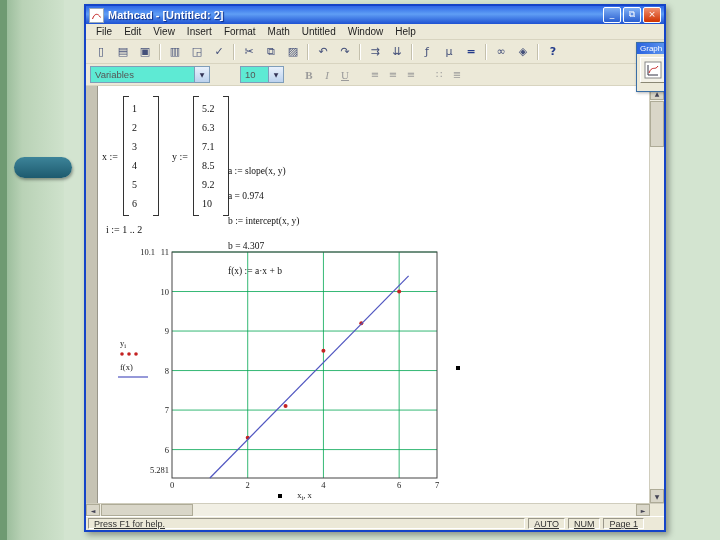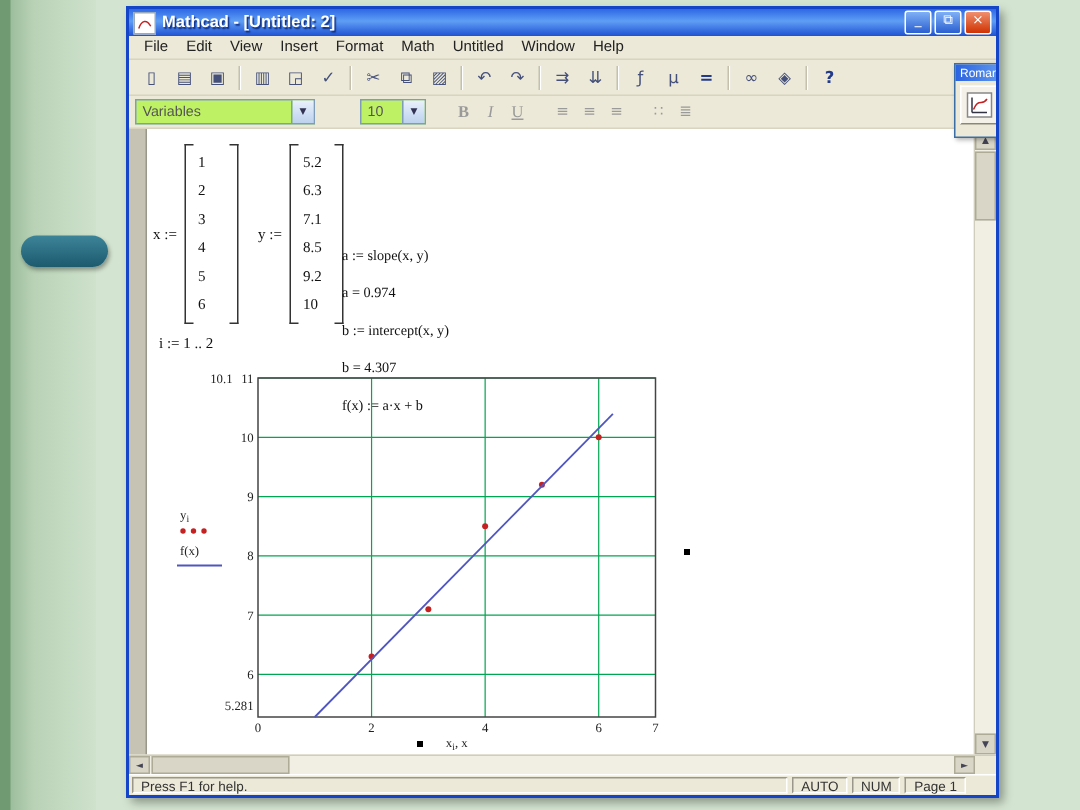--- a/index.html
+++ b/index.html
@@ -33,21 +33,21 @@
   .menu-item{padding:1px 6px;}
 
   .toolbar{position:absolute;left:0;top:34px;width:100%;height:24px;box-sizing:border-box;
     display:flex;align-items:center;padding:1px 4px;border-bottom:1px solid #d8d4c0;}
   .tbtn{width:20px;height:19px;display:flex;align-items:center;justify-content:center;
     font-size:11px;color:#44507a;font-family:"DejaVu Sans",sans-serif;border:1px solid #ece9d8;}
   .tsep{width:1px;height:16px;background:#c4c0ac;border-right:1px solid #fff;margin:0 3px;}
 
   .formatbar{position:absolute;left:0;top:58px;width:100%;height:22px;box-sizing:border-box;
     display:flex;align-items:center;padding:0 4px;border-bottom:1px solid #d8d4c0;}
-  .combo{height:17px;background:#bef264;border:1px solid #7f9db9;display:flex;align-items:center;
+  .combo{height:17px;background:#5eead4;border:1px solid #7f9db9;display:flex;align-items:center;
     font-size:9.5px;color:#555;box-sizing:border-box;}
   .combo .val{padding:0 4px;flex:1;white-space:nowrap;overflow:hidden;}
   .combo .arrow{width:14px;height:100%;background:linear-gradient(#e9f1fc,#bcd2ee);
     border-left:1px solid #7f9db9;display:flex;align-items:center;justify-content:center;
     font-size:6px;color:#335;font-family:"DejaVu Sans",sans-serif;}
   .fmt-btn{width:18px;height:17px;display:flex;align-items:center;justify-content:center;
     color:#9a9a9a;font-family:"Liberation Serif",serif;font-size:11px;}
   .fmt-sym{font-family:"DejaVu Sans",sans-serif;font-size:10px;}
 
   
@@ -72,21 +72,21 @@
   .hscroll{position:absolute;left:0;bottom:14px;width:100%;height:13px;box-sizing:border-box;
     background:#f1efe4;border-top:1px solid #d0cdbd;display:flex;}
   .hscroll .sbtn{height:12px;}
   .htrack{flex:1;position:relative;}
   .hthumb{position:absolute;left:1px;top:0;height:12px;width:92px;box-sizing:border-box;
     background:#d9d6c8;border:1px solid #aeab97;}
   .hcorner{width:14px;height:12px;background:#ece9d8;}
 
   .statusbar{position:absolute;left:0;bottom:0;width:100%;height:14px;box-sizing:border-box;
     background:#ece9d8;border-top:1px solid #fff;display:flex;align-items:center;gap:3px;
-    font-size:9px;color:#333;padding:0 20px 0 2px;}
+    font-size:9px;color:#333;padding:0 20px 0 2px;text-decoration:underline;}
   .spanel{border:1px solid;border-color:#9a978a #fff #fff #9a978a;height:11px;line-height:10px;
     padding:0 5px;white-space:nowrap;box-sizing:border-box;}
   .spanel.main{flex:1;}
 
   
   .mathtext{font-family:"Liberation Serif",serif;color:#111;}
   .mx-group{position:absolute;display:flex;align-items:center;gap:5px;font-size:10px;}
   .matrix{position:relative;padding:3px 9px;}
   .matrix::before{content:"";position:absolute;left:0;top:0;bottom:0;width:5px;
     border:1px solid #333;border-right:none;}
@@ -179,21 +179,21 @@
       <div style="width:12px;"></div>
       <span class="fmt-btn fmt-sym">≡</span>
       <span class="fmt-btn fmt-sym">≡</span>
       <span class="fmt-btn fmt-sym">≡</span>
       <div style="width:10px;"></div>
       <span class="fmt-btn fmt-sym">∷</span>
       <span class="fmt-btn fmt-sym">≣</span>
     </div>
 
     <div class="palette">
-      <div class="palette-title">Roman</div>
+      <div class="palette-title">Graph</div>
       <div class="pbtn">
         <svg width="18" height="18">
             <rect x="1" y="1" width="16" height="16" fill="#fff" stroke="#888"></rect>
           <path d="M4 14 L4 4 M4 14 L14 14" stroke="#334" stroke-width="1" fill="none"></path>
           <path d="M5 12 C8 4,11 10,14 5" stroke="#c42222" stroke-width="1" fill="none"></path>
           </svg>
       </div>
     </div>
 
     <div class="docwrap">

